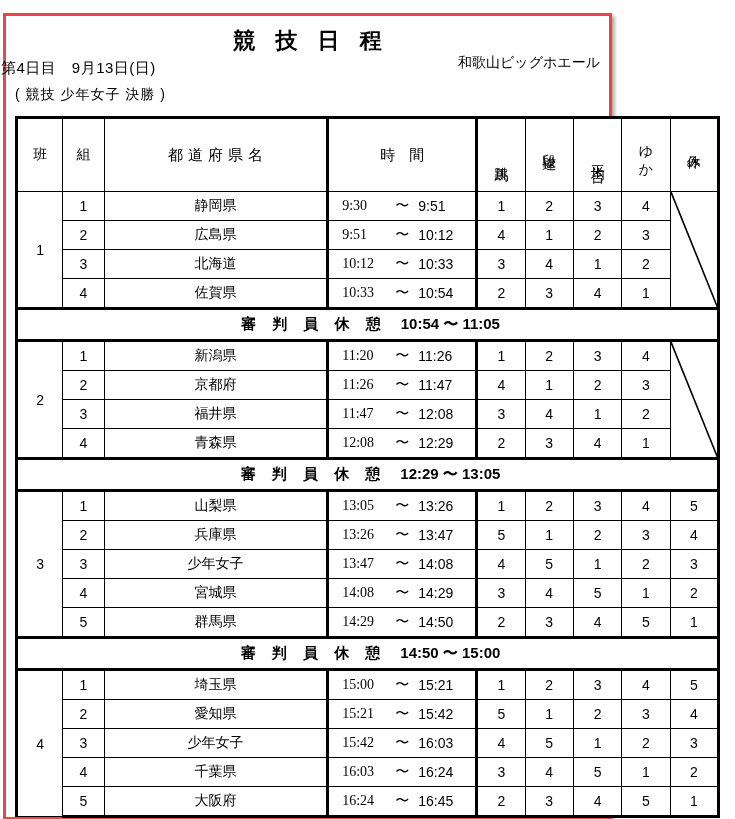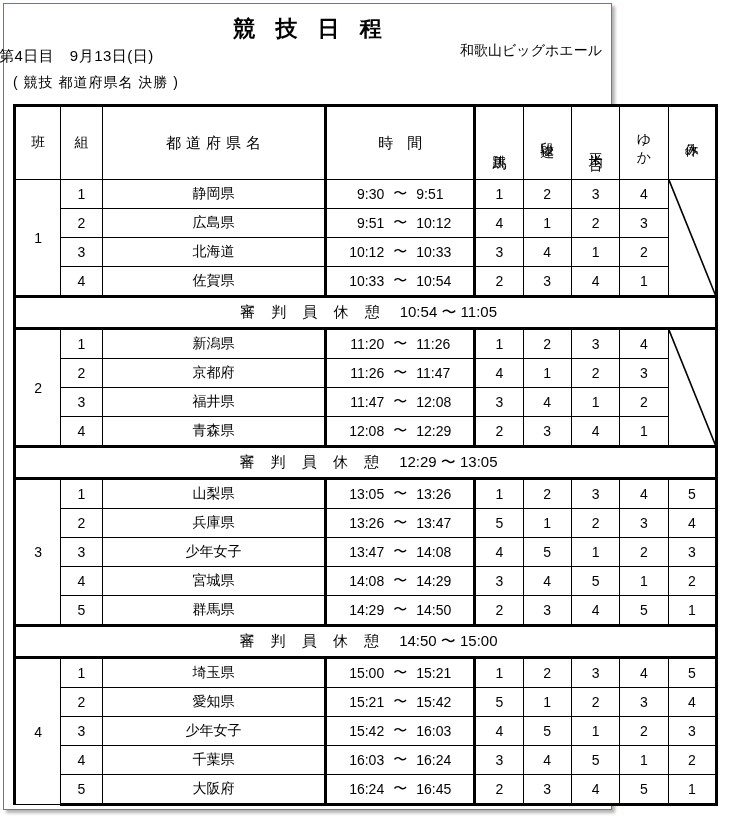--- a/index.html
+++ b/index.html
@@ -12,23 +12,23 @@
     height: 819px;
     font-family: "Liberation Sans", "DejaVu Sans", sans-serif;
     color: #000000;
     overflow: hidden;
   }
 
   .page {
     position: relative;
     width: 609px;
     height: 807px;
-    margin: 3px 0 0 3px;
+    margin: 13px 0 0 3px;
     background: #ffffff;
-    border: 1px solid #ef4444;
+    border: 3px solid #ef4444;
     box-shadow: 3px 3px 3px rgba(0,0,0,0.30);
     box-sizing: border-box;
     padding: 0 9px;
   }
 
   
   .header {
     position: relative;
     height: 98px;
   }
@@ -111,37 +111,37 @@
 
   tr.datarow td { height: 28px; }
 
   .timecell {
     display: flex;
     align-items: center;
     justify-content: center;
     gap: 5px;
     font-size: 14px;
   }
-  .timecell .t1 { width: 44px; text-align: right; }
+  .timecell .t1 { width: 44px; text-align: left; font-family: Liberation Serif, serif; }
   .timecell .tl { width: 22px; text-align: center; }
   .timecell .t2 { width: 44px; text-align: left; }
 
   
   tr.breakrow td {
     height: 29px;
     font-size: 15px;
   }
   .breakwrap {
     display: flex;
     align-items: center;
     justify-content: center;
     gap: 14px;
   }
-  .breaklabel { letter-spacing: 6px; text-indent: 6px; font-weight: normal; }
-  .breaktime { letter-spacing: 0px; }
+  .breaklabel { letter-spacing: 6px; text-indent: 6px; font-weight: bold; }
+  .breaktime { letter-spacing: 0px; font-weight: bold; }
 
   
   td.restdiag {
     position: relative;
     padding: 0;
   }
   td.restdiag svg {
     position: absolute;
     inset: 0;
     width: 100%;
@@ -151,21 +151,21 @@
 </style>
 </head>
 <body>
 
 <div class="page">
 
   <div class="header">
     <div class="title">競 技 日 程</div>
     <div class="subtitle">第4日目　9月13日(日)</div>
     <div class="venue">和歌山ビッグホエール</div>
-    <div class="category">( 競技  都道府県名  決勝 )</div>
+    <div class="category">( 競技  少年女子  決勝 )</div>
   </div>
 
   <table class="sched">
     <colgroup>
       <col style="width:46px">
       <col style="width:41px">
       <col style="width:222px">
       <col style="width:148px">
       <col style="width:48px">
       <col style="width:48px">

